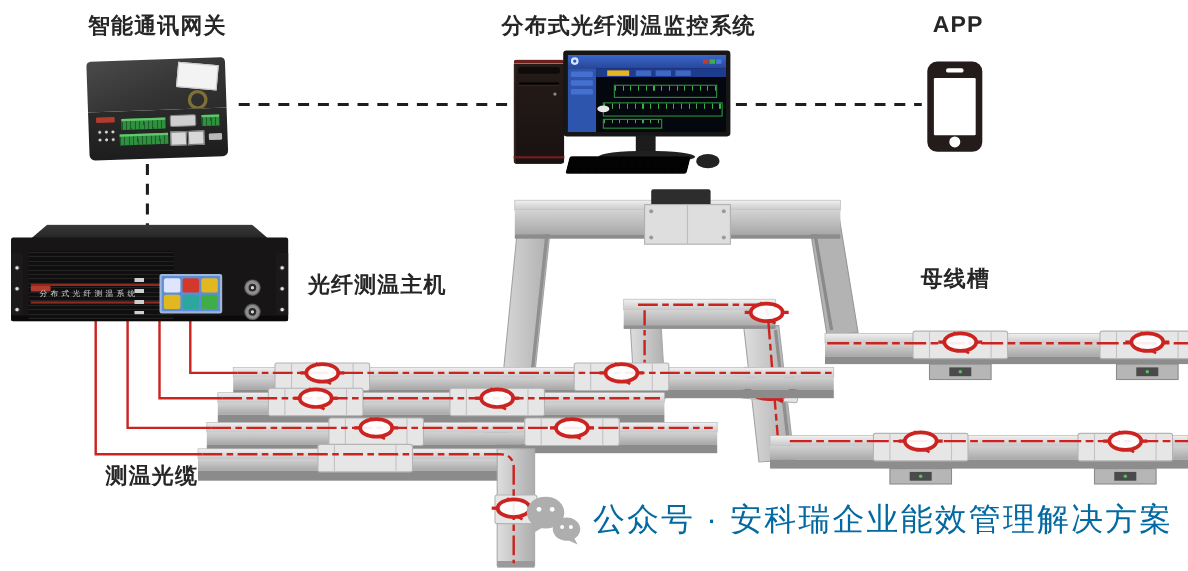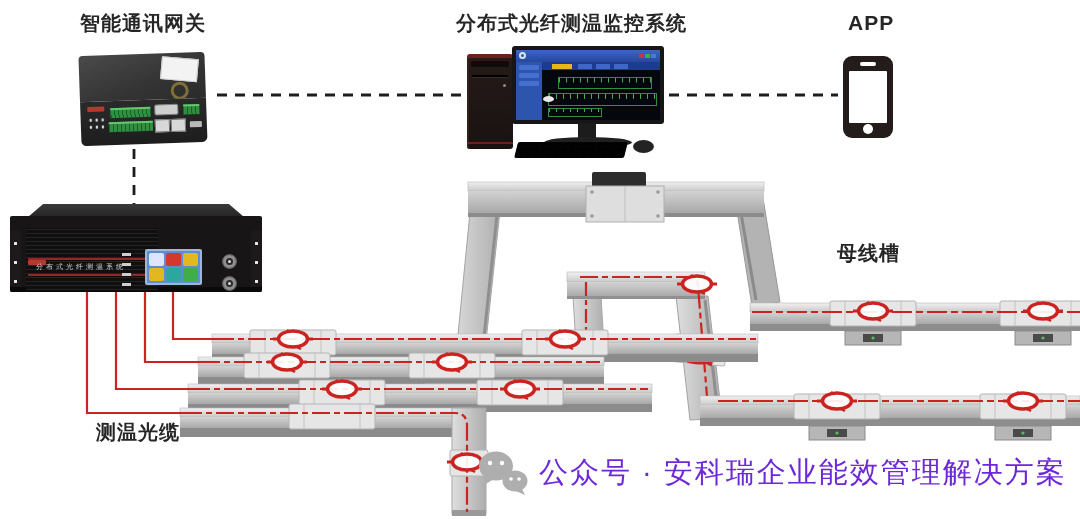--- a/index.html
+++ b/index.html
@@ -3,21 +3,21 @@
 <meta charset="utf-8">
 <style>
   html,body{margin:0;padding:0;background:#fff;}
   .stage{position:relative;width:1080px;height:519px;background:#ffffff;overflow:hidden;
          font-family:"Liberation Sans","DejaVu Sans",sans-serif;}
   .abs{position:absolute;}
   
   .diagram-label{position:absolute;color:#262626;font-weight:700;font-size:20px;letter-spacing:1px;white-space:nowrap;}
   
   .watermark{position:absolute;left:476px;top:449px;display:flex;align-items:center;gap:9px;}
-  .watermark span{color:#6d28d9;font-size:29px;font-weight:500;letter-spacing:2px;white-space:nowrap;}
+  .watermark span{color:#0369a1;font-size:29px;font-weight:500;letter-spacing:2px;white-space:nowrap;}
   
   .gateway{position:absolute;left:80px;top:54px;width:126px;height:92px;transform:rotate(-2deg);}
   .gw-top{position:absolute;left:0;top:0;width:100%;height:46px;border-radius:4px 4px 0 0;
           background:linear-gradient(160deg,#4a4a4a 0%,#343434 60%,#2b2b2b 100%);}
   .gw-sticker{position:absolute;right:7px;top:5px;width:35px;height:21px;background:#f3f3f3;border:1px solid #c9c9c9;transform:rotate(7deg);}
   .gw-seal{position:absolute;right:17px;top:29px;width:12px;height:12px;border-radius:50%;border:3px solid #8d7b3a;opacity:.85;}
   .gw-front{position:absolute;left:0;top:46px;width:100%;height:44px;border-radius:0 0 5px 5px;
             background:linear-gradient(#2a2a2a,#1d1d1d);}
   .gw-logo{position:absolute;left:7px;top:5px;width:17px;height:5px;background:#b23b2e;border-radius:1px;}
   .gw-leds{position:absolute;left:7px;top:15px;width:19px;height:15px;
@@ -235,20 +235,21 @@
       <path d="M87,290 V413 H184"></path>
       <path d="M116,290 V389 H192"></path>
       <path d="M145,290 V362 H202"></path>
       <path d="M173,290 V339 H216"></path>
     </g>
   </svg>
 
   <div class="diagram-label" style="left:80px;top:10px;">智能通讯网关</div>
   <div class="diagram-label" style="left:456px;top:10px;">分布式光纤测温监控系统</div>
   <div class="diagram-label" style="left:848px;top:11px;font-size:21px;">APP</div>
+  <div class="diagram-label" style="left:280px;top:245px;">光纤测温主机</div>
   <div class="diagram-label" style="left:837px;top:240px;font-family:Liberation Mono, monospace;">母线槽</div>
   <div class="diagram-label" style="left:96px;top:419px;">测温光缆</div>
 
   <div class="gateway">
     <div class="gw-top">
       <div class="gw-sticker"></div>
       <div class="gw-seal"></div>
     </div>
     <div class="gw-front">
       <div class="gw-logo"></div>

